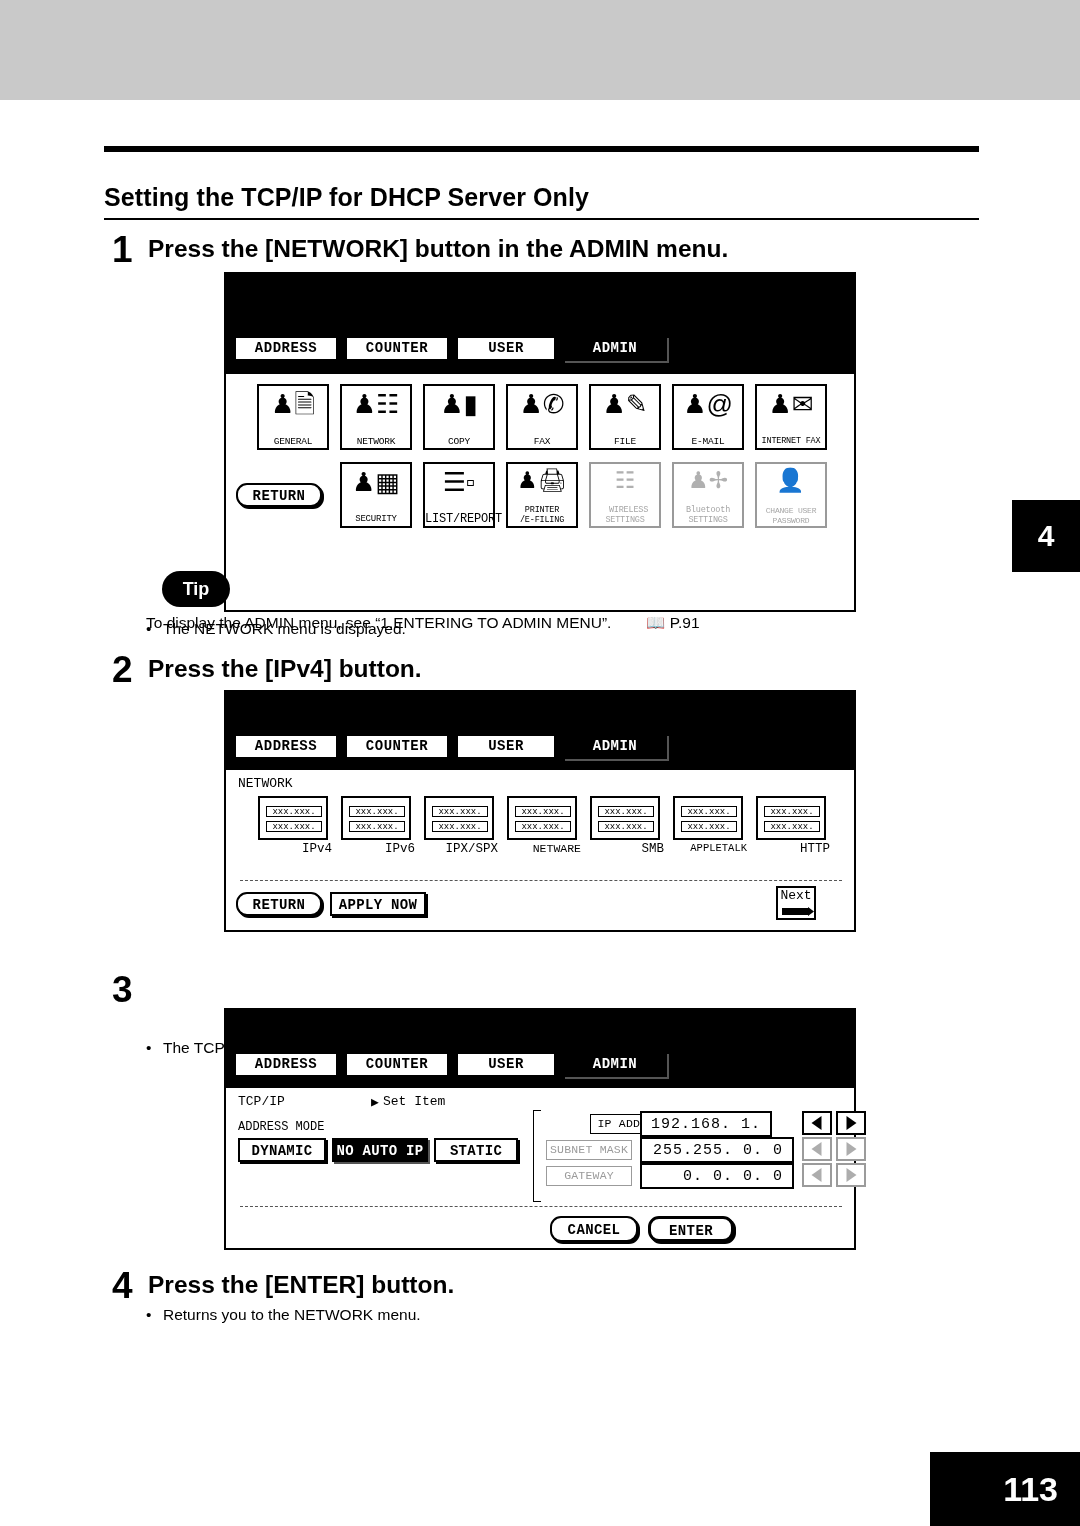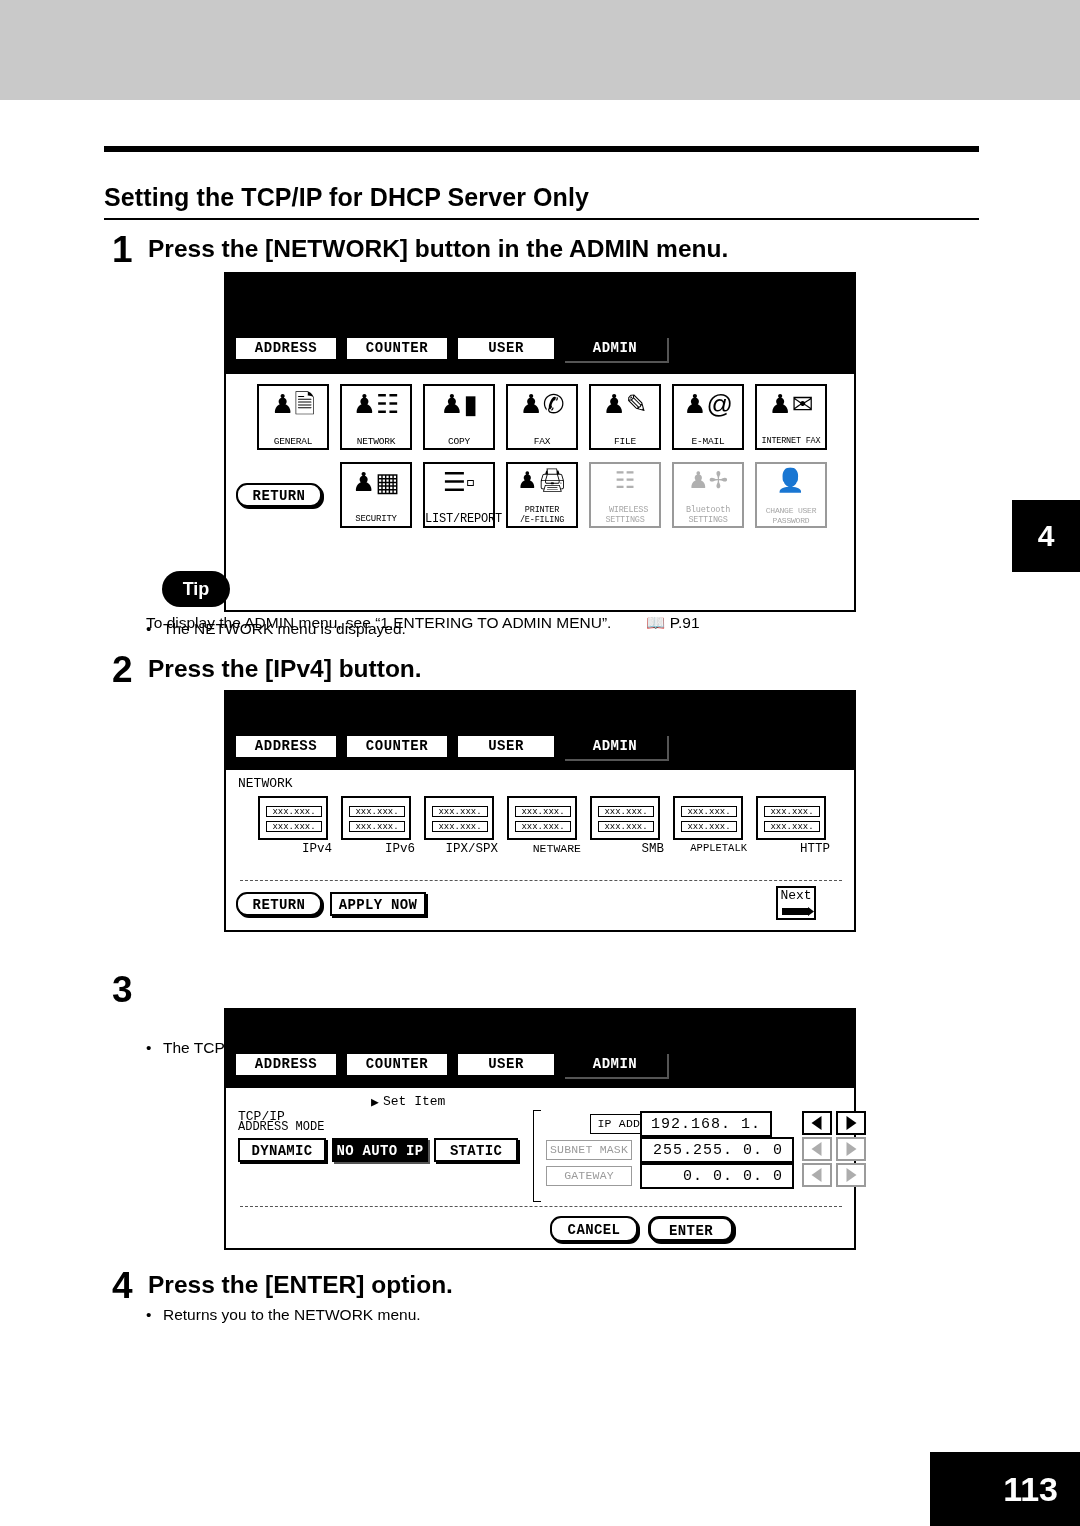--- a/index.html
+++ b/index.html
@@ -293,21 +293,21 @@
   <div class="panel" style="left:224px; top:908px; width:632px; height:242px;">
     <div class="blackband" style="height:78px;"></div>
 
     <div class="tabs" style="left:8px; top:42px;">
       <div class="tab" style="width:104px;">ADDRESS</div>
       <div class="tab" style="width:104px;">COUNTER</div>
       <div class="tab" style="width:100px;">USER</div>
       <div class="tab dark" style="width:104px;">ADMIN</div>
     </div>
 
-    <div class="smalllabel" style="left:12px; top:84px;margin-top:15px;">TCP/IP</div>
+    <div class="smalllabel" style="left:12px; top:84px;">TCP/IP</div>
     <div class="smalllabel" style="left:145px; top:84px;">▶</div>
     <div class="smalllabel" style="left:157px; top:84px;">Set Item</div>
 
     <div class="smalllabel" style="left:12px; top:110px; font-size:12px;">ADDRESS MODE</div>
 
     <div class="sqbtn" style="left:12px; top:128px; width:88px; height:24px; line-height:22px;">DYNAMIC</div>
     <div class="sqbtn inv" style="left:106px; top:128px; width:96px; height:24px; line-height:22px; box-shadow:2px 2px 0 #555;">NO AUTO IP</div>
     <div class="sqbtn" style="left:208px; top:128px; width:84px; height:24px; line-height:22px;">STATIC</div>
 
     <div class="group-border" style="left:307px; top:100px; width:8px; height:92px; border-right:none;"></div>
@@ -339,21 +339,21 @@
         <span class="tri tri-r"></span>
       </div>
 
     <div class="dashline" style="left:14px; top:196px; width:602px;"></div>
 
     <div class="rbtn" style="left:324px; top:206px; width:88px; height:26px; line-height:24px;">CANCEL</div>
     <div class="rbtn" style="left:422px; top:206px; width:86px; height:26px; line-height:24px; border-width:3px;">ENTER</div>
   </div>
 
   <div class="stepnum" style="left:112px; top:1165px;">4</div>
-  <div class="steptxt" style="left:148px; top:1171px;">Press the [ENTER] option.</div>
+  <div class="steptxt" style="left:148px; top:1171px;">Press the [ENTER] button.</div>
   <div class="bullet" style="left:146px; top:1206px;">
     <span class="dot">•</span><span>Returns you to the NETWORK menu.</span>
   </div>
 
   <div class="tabmark" style="top:400px;">4</div>
   <div class="pagenum">113</div>
 
 </div>
 
 </body></html>

